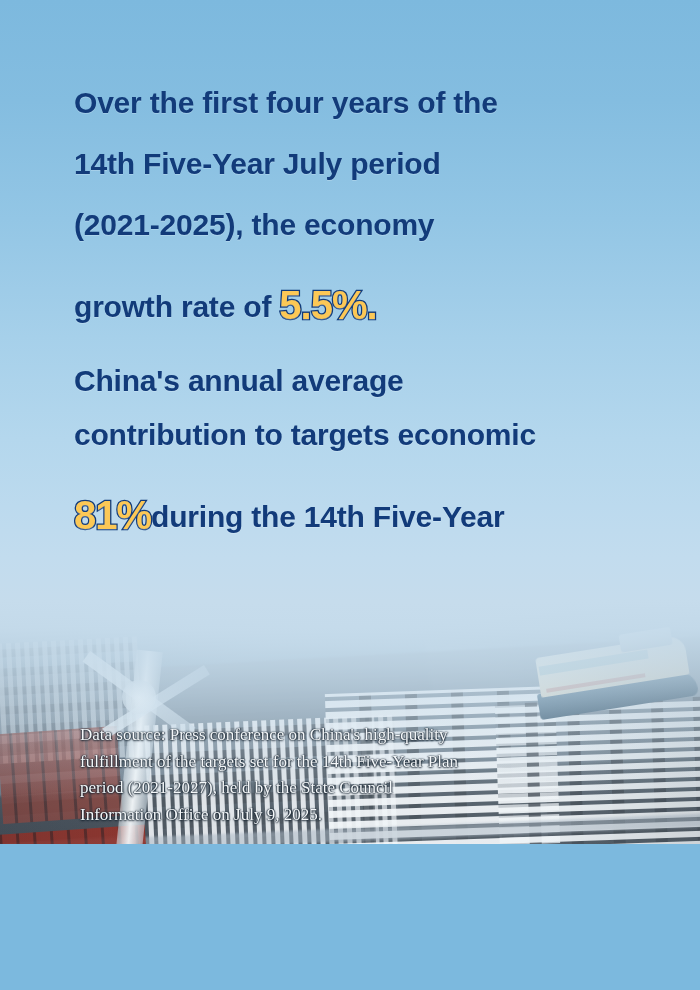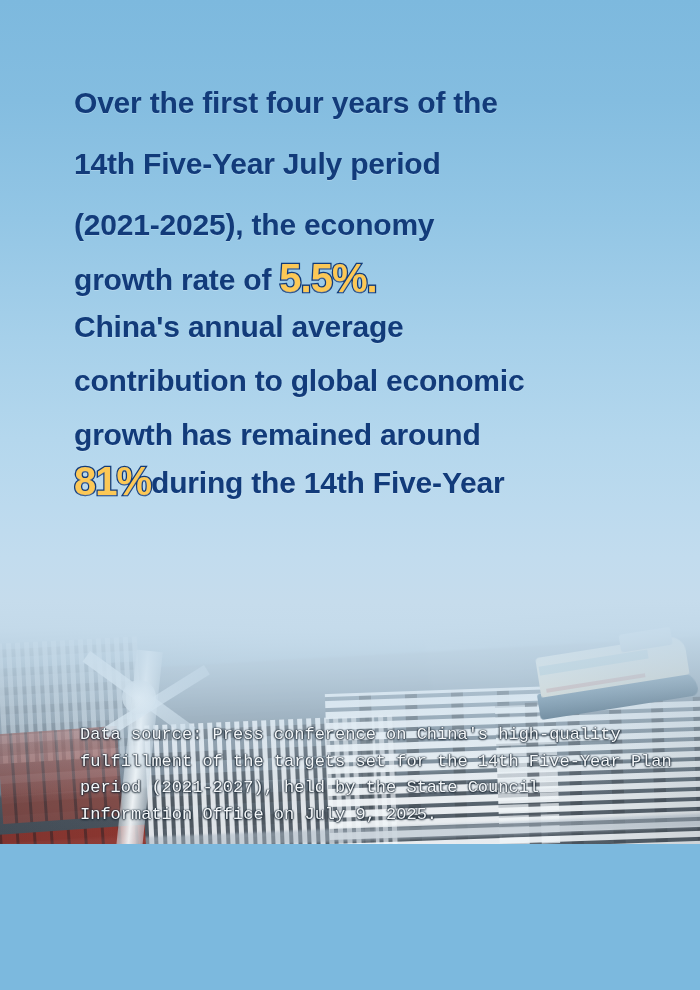--- a/index.html
+++ b/index.html
@@ -265,21 +265,21 @@
     top: 72px;
     width: 560px;
     color: #123b7a;
     font-size: 30px;
     font-weight: 700;
     line-height: 61px;
     letter-spacing: -0.2px;
     text-shadow: 0 1px 0 rgba(255,255,255,.22);
   }
   .headline .ln { display: block; white-space: nowrap; }
-  .headline .tight { line-height: 47px; }
+  .headline .tight { line-height: 47px; margin-top: 27px; }
 
   .hl {
     font-size: 40px;
     font-weight: 700;
     color: #fcc856;
     letter-spacing: -1px;
     -webkit-text-stroke: 2.6px #123b7a;
     paint-order: stroke fill;
     vertical-align: -2px;
     display: inline-block;
@@ -294,21 +294,21 @@
     font-family: "Liberation Serif", serif;
     font-size: 17px;
     line-height: 26.5px;
     color: #f4f7f9;
     text-shadow:
       0 0 2px rgba(28,44,58,.95),
       0 1px 2px rgba(20,32,44,.85),
       -1px 0 1px rgba(20,32,44,.5),
       1px 0 1px rgba(20,32,44,.5);
   }
-  .caption .cl { display: block; white-space: nowrap; font-family: Liberation Mono, monospace; }
+  .caption .cl { display: block; white-space: nowrap; }
 
   
   .logo {
     position: absolute;
     left: 272px;
     top: 890px;
     width: 175px;
     height: 62px;
   }
   .logo-mark {
@@ -378,22 +378,21 @@
     <div class="photo-vignette"></div>
     <div class="photo-haze"></div>
   </div>
 
   <div class="headline">
     <span class="ln">Over the first four years of the</span>
     <span class="ln">14th Five-Year July period</span>
     <span class="ln">(2021-2025), the economy</span>
     <span class="ln tight"><span>growth rate of </span><span class="hl">5.5%.</span></span>
     <span class="ln tight">China's annual average</span>
-    <span class="ln">contribution to global economic</span>
-    <span class="ln tight">growth has remained around</span>
+    <span class="ln">contribution to targets economic</span>
     <span class="ln tight"><span class="hl">81%</span><span>during the 14th Five-Year</span></span>
   </div>
 
   <div class="caption">
     <span class="cl">Data source: Press conference on China's high-quality</span>
     <span class="cl">fulfillment of the targets set for the 14th Five-Year Plan</span>
     <span class="cl">period (2021-2027), held by the State Council</span>
     <span class="cl">Information Office on July 9, 2025.</span>
   </div>
 

